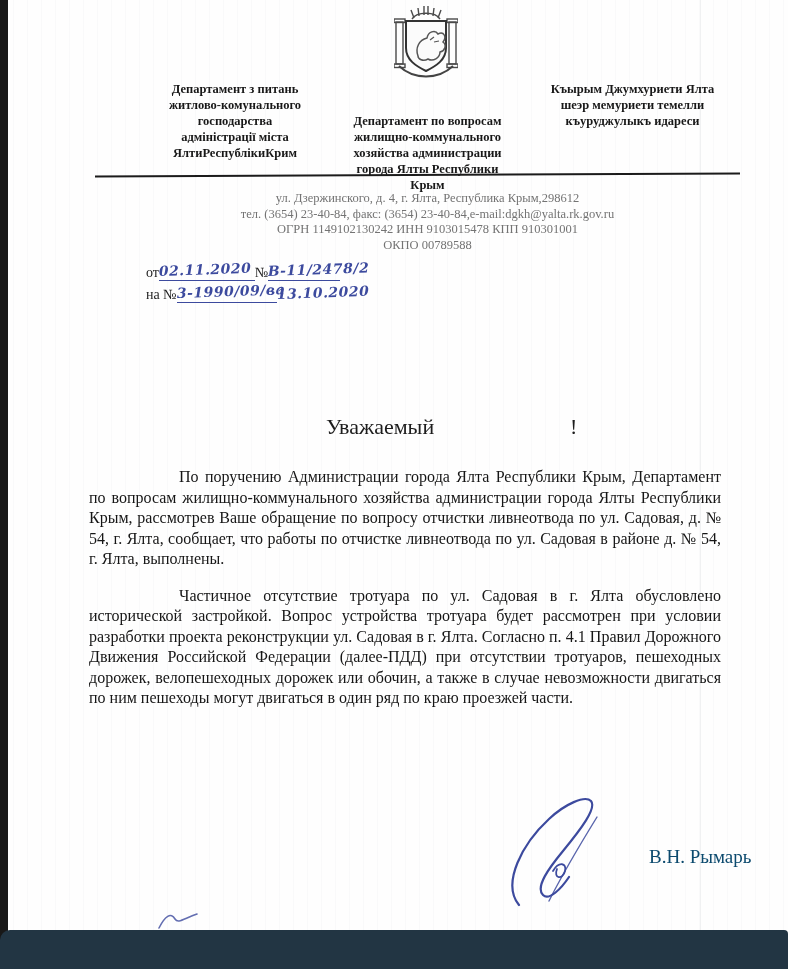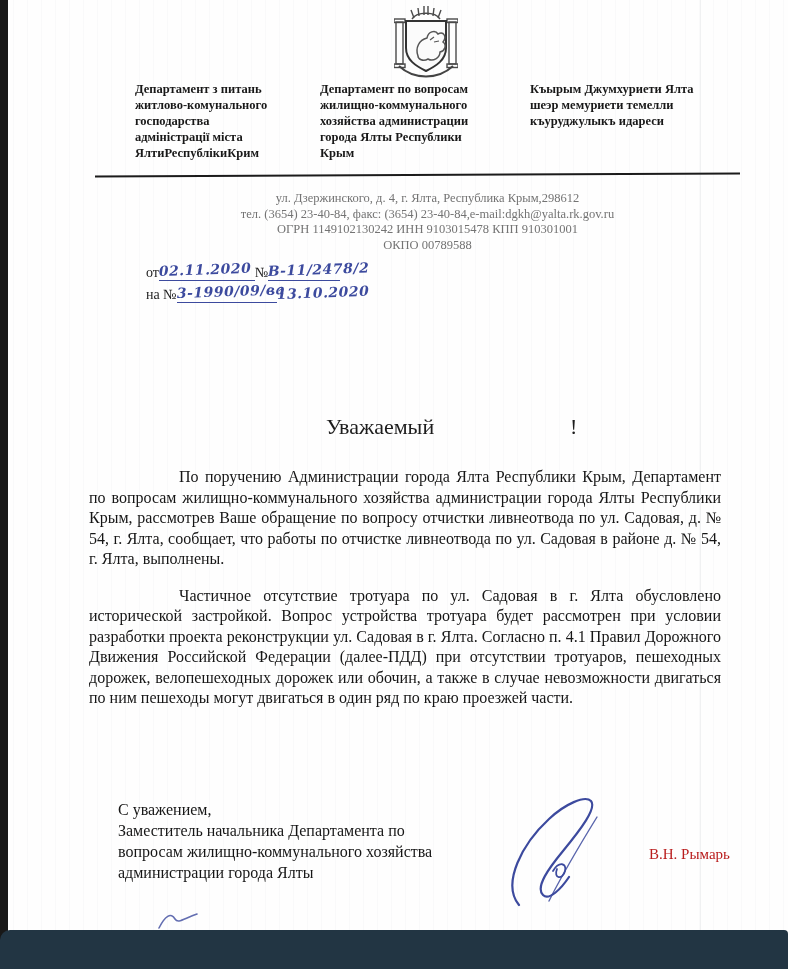--- a/index.html
+++ b/index.html
@@ -14,24 +14,24 @@
   .page::before{
     content:"";position:absolute;inset:0;pointer-events:none;
     background:repeating-linear-gradient(90deg, transparent 0 13px, rgba(120,130,150,0.04) 13px 14px);
   }
   .edge-strip{position:absolute;left:0;top:0;width:8px;height:969px;background:#181818;}
   .fold-line{position:absolute;left:700px;top:0;width:1px;height:930px;background:rgba(60,70,90,0.07);}
   .bottom-bar{position:absolute;left:0;top:930px;width:788px;height:39px;background:#223543;border-radius:10px 4px 0 0;}
 
   .emblem{position:absolute;left:394px;top:6px;width:64px;height:76px;}
 
-  .hdr-col{position:absolute;top:81px;font-weight:bold;
+  .hdr-col{position:absolute;top:81px;text-align:center;font-weight:bold;
     font-size:12.5px;line-height:16px;white-space:pre-line;color:#181818;}
   .hdr-col.c1{left:135px;width:200px;}
-  .hdr-col.c2{left:320px;width:215px;}
+  .hdr-col.c2{left:320px;width:215px;margin-top:32px;}
   .hdr-col.c3{left:530px;width:205px;}
 
   .rule{position:absolute;left:95px;top:174px;width:645px;height:2px;background:#1b1b1b;transform:rotate(-0.25deg);}
 
   .address{position:absolute;left:155px;top:191px;width:545px;text-align:center;
     font-size:12.5px;line-height:15.5px;white-space:pre-line;color:#737373;}
 
   .refblock{position:absolute;left:146px;top:263px;font-size:14px;color:#1d1d1d;}
   .refrow{height:22px;white-space:nowrap;}
   .blank{display:inline-block;border-bottom:1.6px solid #3c4a9e;text-align:left;vertical-align:bottom;}
@@ -46,21 +46,21 @@
   .salut .excl{position:absolute;left:570px;}
 
   .bodytext{position:absolute;left:73px;top:451px;width:664px;
     font-size:16px;line-height:20.5px;text-align:justify;color:#161616;}
   .bodytext p{margin:16px;text-indent:90px;}
 
   .closing{position:absolute;left:118px;top:799px;width:360px;
     font-size:16px;line-height:21px;white-space:pre-line;color:#161616;}
 
   .signature{position:absolute;left:505px;top:795px;width:135px;height:115px;}
-  .signer{position:absolute;left:649px;top:846px;font-size:15px;color:#b91c1c;}
+  .signer{position:absolute;left:649px;top:846px;font-size:19px;color:#0c4a6e;}
 
   .bottom-stroke{position:absolute;left:155px;top:910px;width:46px;height:20px;}
 </style>
 </head>
 <body>
 
 <div class="page">
 
   <svg class="emblem" viewBox="0 0 64 76">
     <g stroke="#4a4a4a" stroke-width="1.4" fill="none">
@@ -117,24 +117,20 @@
   <div class="salut">
     <span class="word">Уважаемый</span>
     <span class="excl">!</span>
   </div>
 
   <div class="bodytext">
     <p>По поручению Администрации города Ялта Республики Крым, Департамент по вопросам жилищно-коммунального хозяйства администрации города Ялты Республики Крым, рассмотрев Ваше обращение по вопросу отчистки ливнеотвода по ул. Садовая, д. № 54, г. Ялта, сообщает, что работы по отчистке ливнеотвода по ул. Садовая в районе д. № 54, г. Ялта, выполнены.</p>
     <p>Частичное отсутствие тротуара по ул. Садовая в г. Ялта обусловлено исторической застройкой. Вопрос устройства тротуара будет рассмотрен при условии разработки проекта реконструкции ул. Садовая в г. Ялта. Согласно п. 4.1 Правил Дорожного Движения Российской Федерации (далее-ПДД) при отсутствии тротуаров, пешеходных дорожек, велопешеходных дорожек или обочин, а также в случае невозможности двигаться по ним пешеходы могут двигаться в один ряд по краю проезжей части.</p>
   </div>
 
-  <div class="closing">С уважением,
-Заместитель начальника Департамента по
-вопросам жилищно-коммунального хозяйства
-администрации города Ялты</div>
 
   <svg class="signature" viewBox="0 0 135 115">
     <g fill="none" stroke="#3c4a9e" stroke-linecap="round">
       <path stroke-width="2.2" d="M14,110 C-4,88 18,48 44,24 C60,9 80,0 86,6 C92,13 76,34 58,56 C44,73 30,92 38,100 C44,106 56,94 64,82"></path>
       <path stroke-width="1.4" opacity="0.85" d="M92,22 C76,48 58,78 44,106"></path>
       <path stroke-width="1.8" d="M48,76 c6,-10 14,-8 12,0 c-2,9 -12,8 -8,-2"></path>
     </g>
   </svg>
   <div class="signer">В.Н. Рымарь</div>
 

